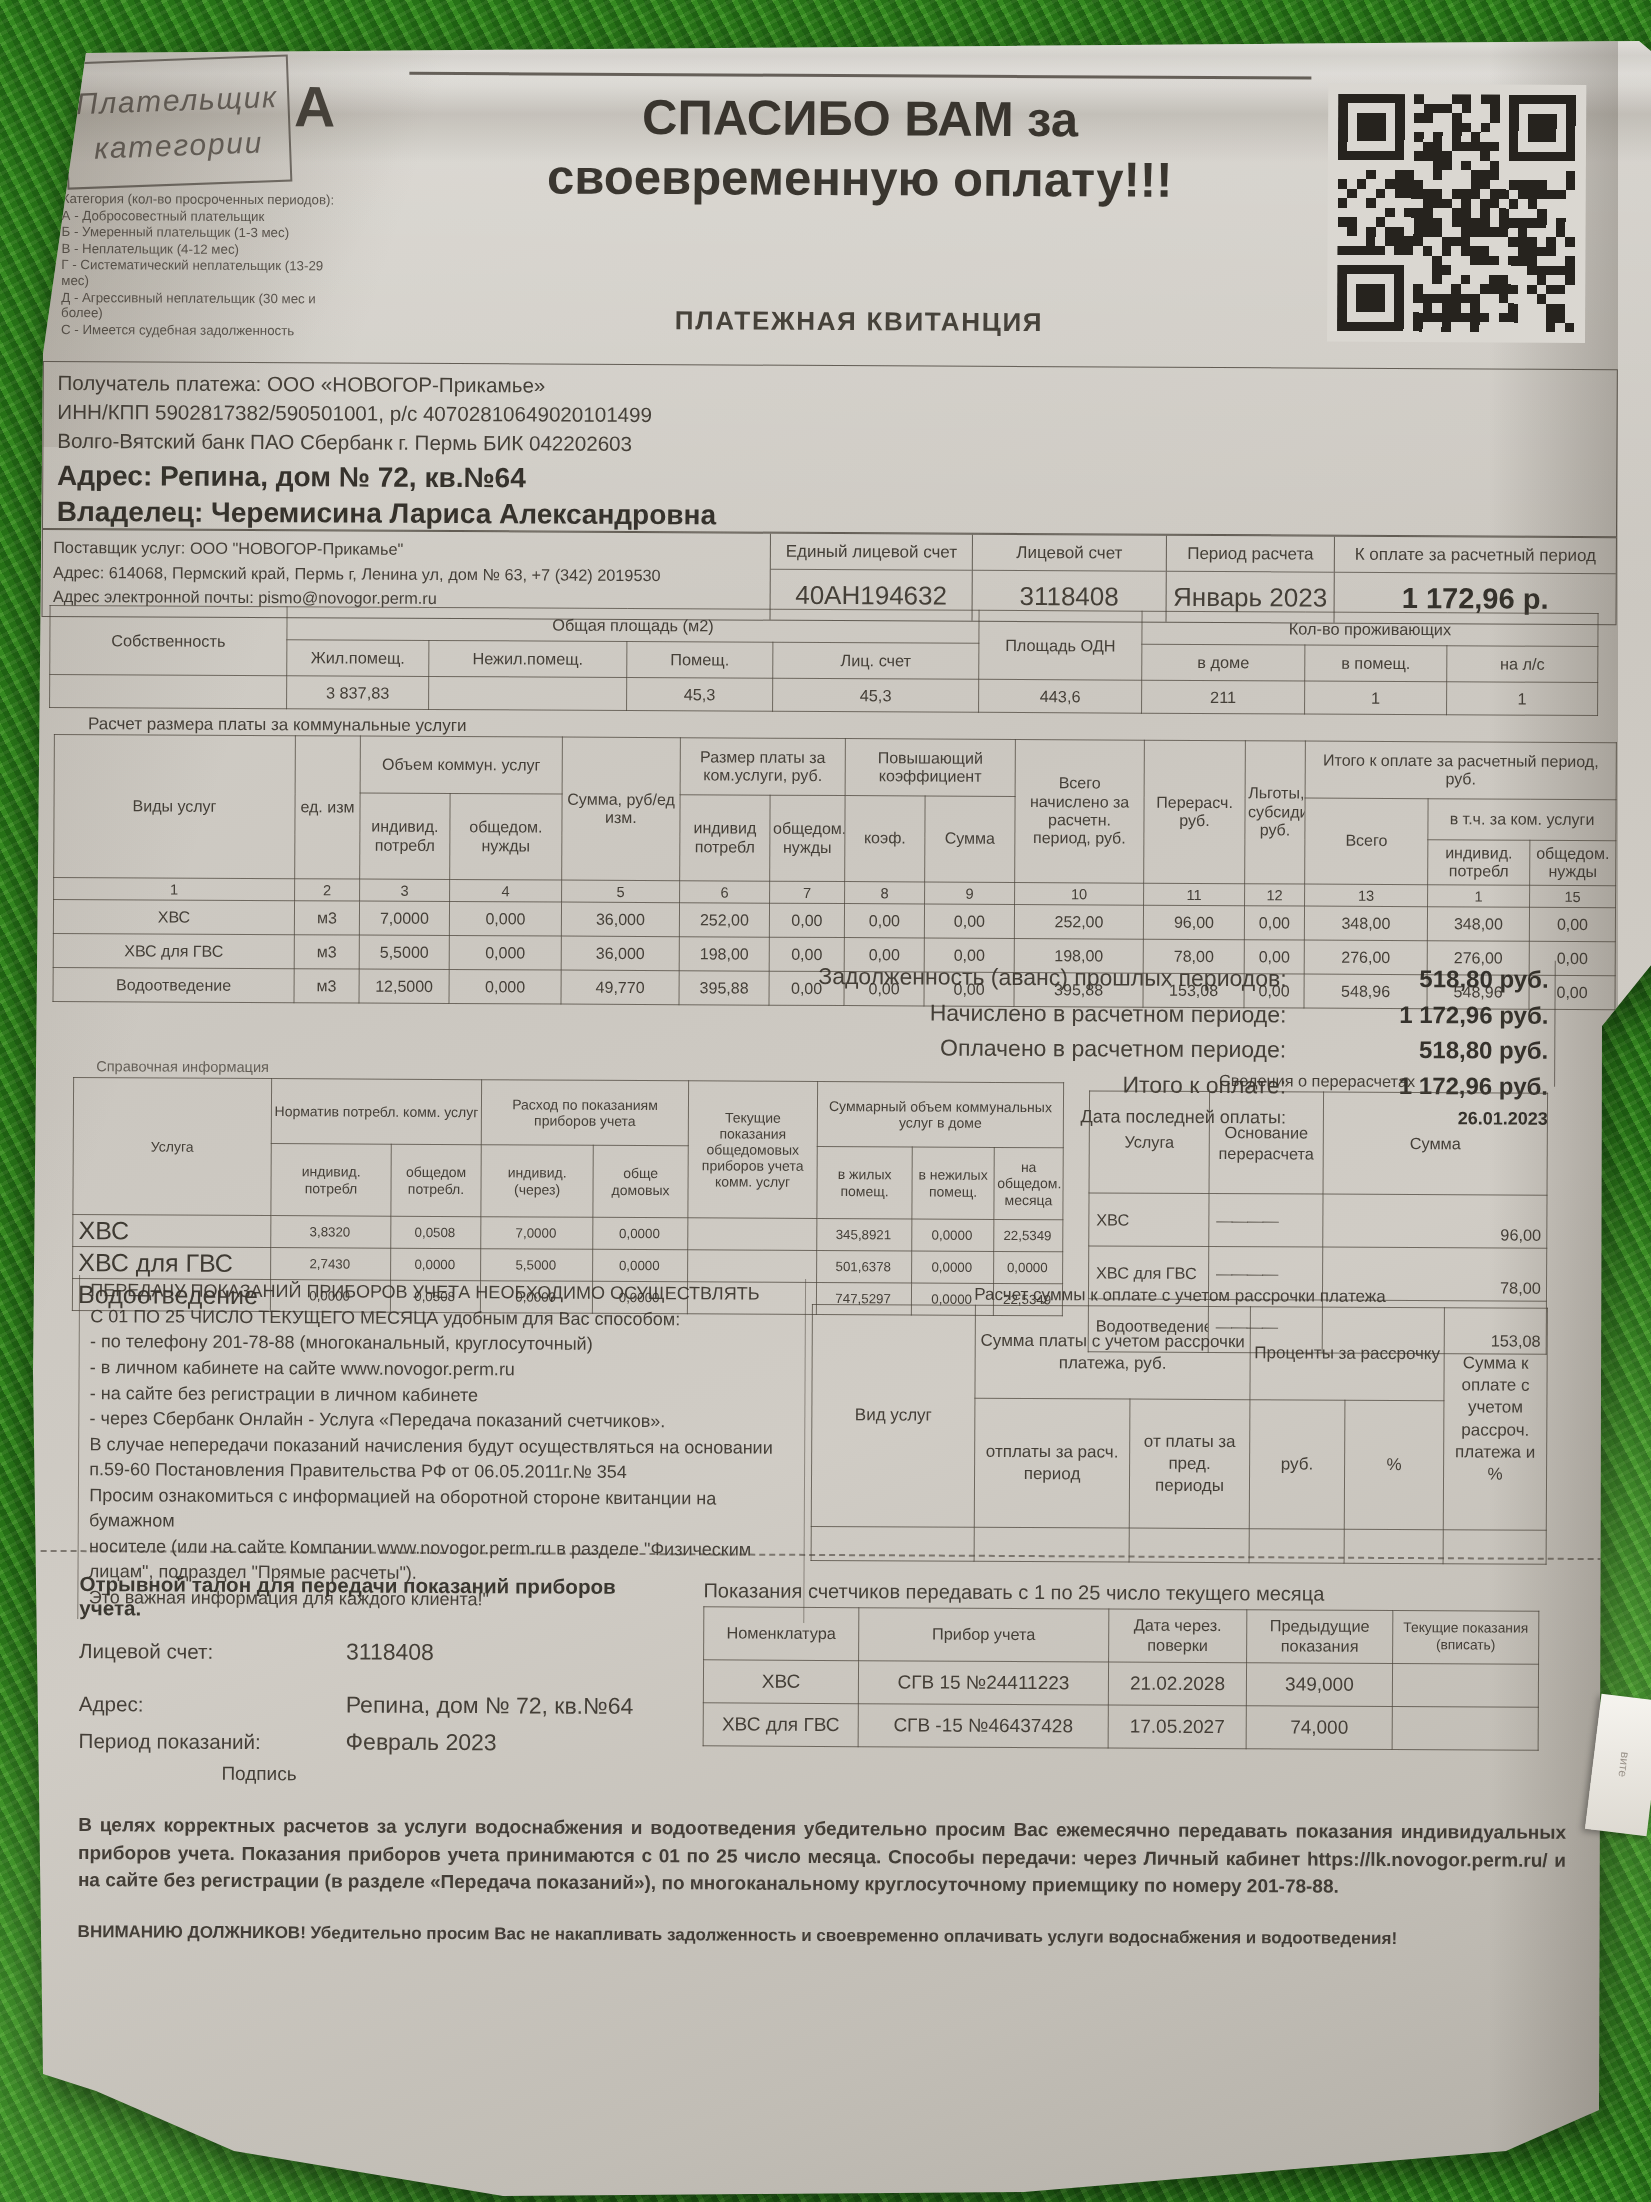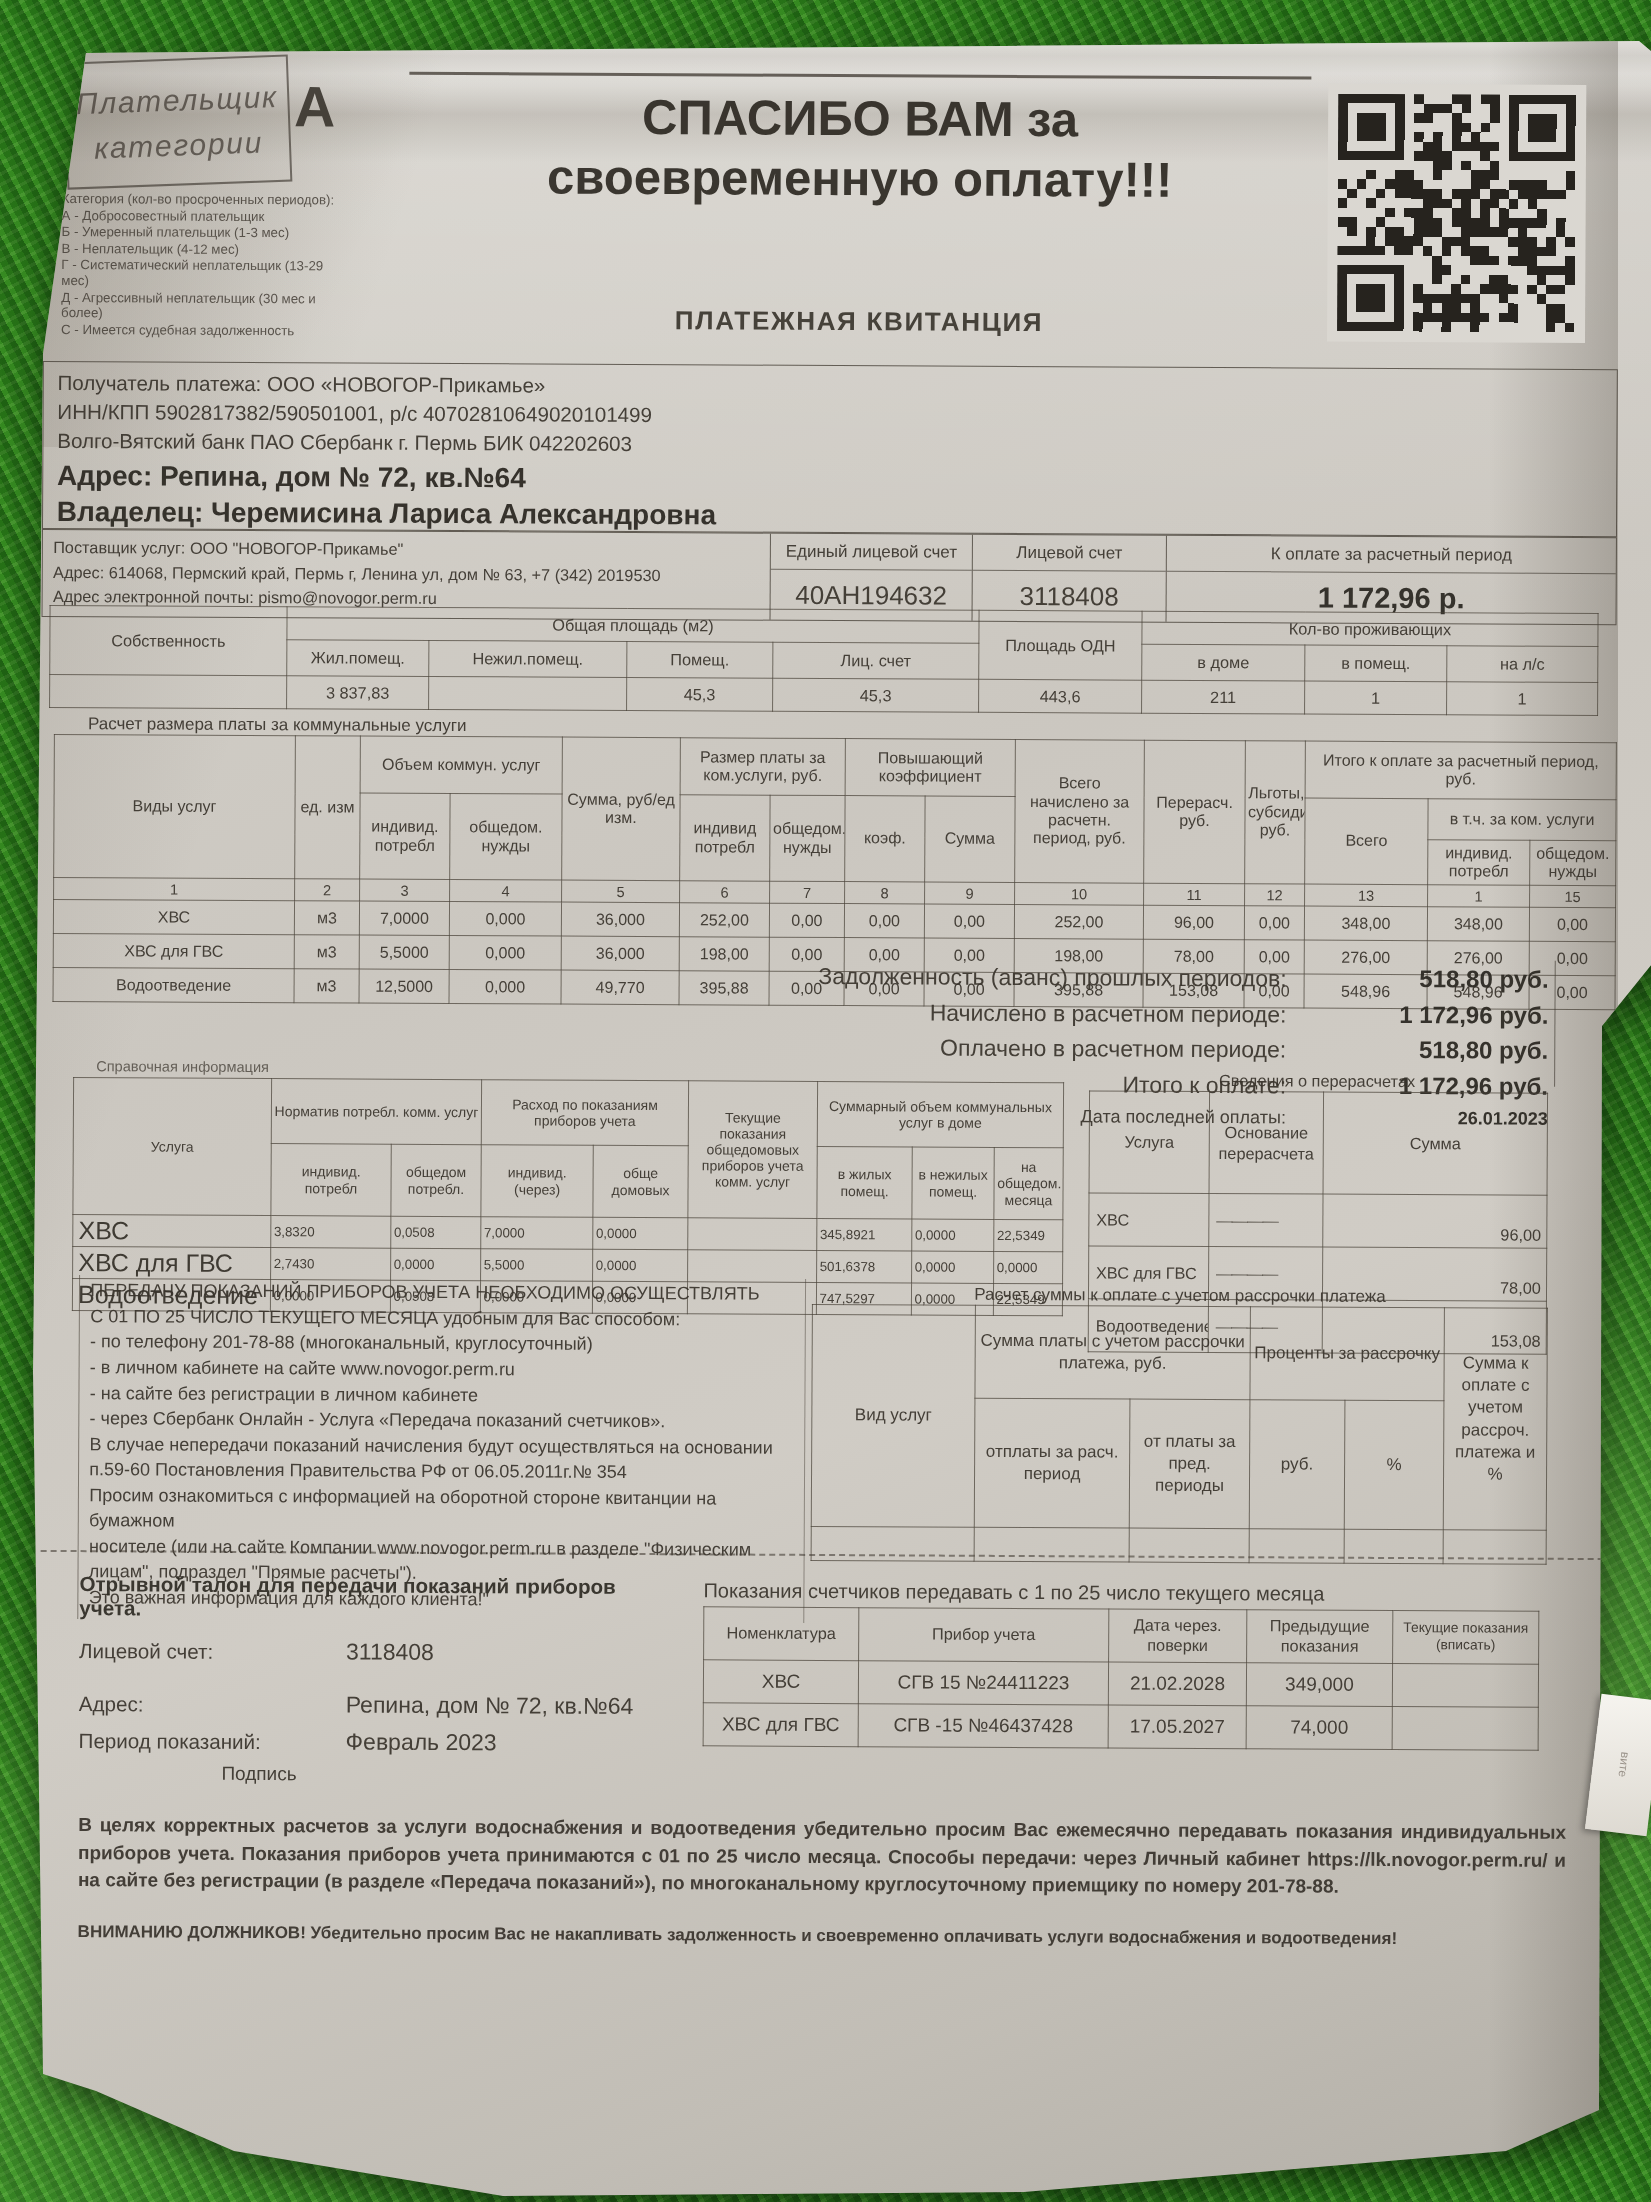--- a/index.html
+++ b/index.html
@@ -74,21 +74,21 @@
   .prop th, .prop td { font-size:16.3px; }
   .srv-cap { position:absolute; left:86px; top:718px; font-size:17px; }
   .srv { position:absolute; left:52px; top:738px; width:1562px; }
   .srv th { font-size:16px; line-height:1.15; }
   .srv td { font-size:16px; }
   .srv .num td { font-size:14.6px; height:22.4px; }
   .srv .data td { height:34px; }
   .ref-cap { position:absolute; left:96px; top:1062px; font-size:14.6px; color:rgba(60,54,46,.72); }
   .ref { position:absolute; left:73px; top:1081px; width:989px; }
   .ref th { font-size:14px; line-height:1.15; }
-  .ref td { font-size:13.3px; text-align:left; padding-right:4.3px; }
+  .ref td { font-size:13.3px; text-align:center; padding-right:4.3px; }
   .ref td.svc { font-size:25px; text-align:left; padding-left:5.2px; color:rgba(48,43,36,.9); }
   .ref .data td { height:32px; }
   .rc-cap { position:absolute; left:1089px; top:1069px; width:456px; text-align:center; font-size:16.3px; }
   .rc { position:absolute; left:1089px; top:1089px; width:458px; }
   .rc th { font-size:16.3px; height:102px; line-height:1.25; }
   .rc td { height:53px; font-size:16.3px; }
   .rc td.svc { text-align:left; padding-left:6.9px; vertical-align:middle; }
   .rc td.dash { text-align:left; padding-left:6.9px; color:rgba(70,64,55,.7); letter-spacing:-0.9px; }
   .rc td.sum { text-align:right; vertical-align:bottom; padding:0 5.2px 3.4px 0; }
 
@@ -417,20 +417,24 @@
             <div>Адрес электронной почты: pismo@novogor.perm.ru</div>
           </div>
           <div class="p-cell p-c1">
             <div class="p-h">Единый лицевой счет</div>
             <div class="p-v">40АН194632</div>
           </div>
           <div class="p-cell p-c2">
             <div class="p-h">Лицевой счет</div>
             <div class="p-v">3118408</div>
           </div>
+          <div class="p-cell p-c3">
+            <div class="p-h">Период расчета</div>
+            <div class="p-v">Январь 2023</div>
+          </div>
           <div class="p-cell p-c4">
             <div class="p-h">К оплате за расчетный период</div>
             <div class="p-v big">1 172,96 р.</div>
           </div>
         </div>
 
         <table class="prop">
           <colgroup>
               <col style="width:237px">
               <col style="width:142px">

